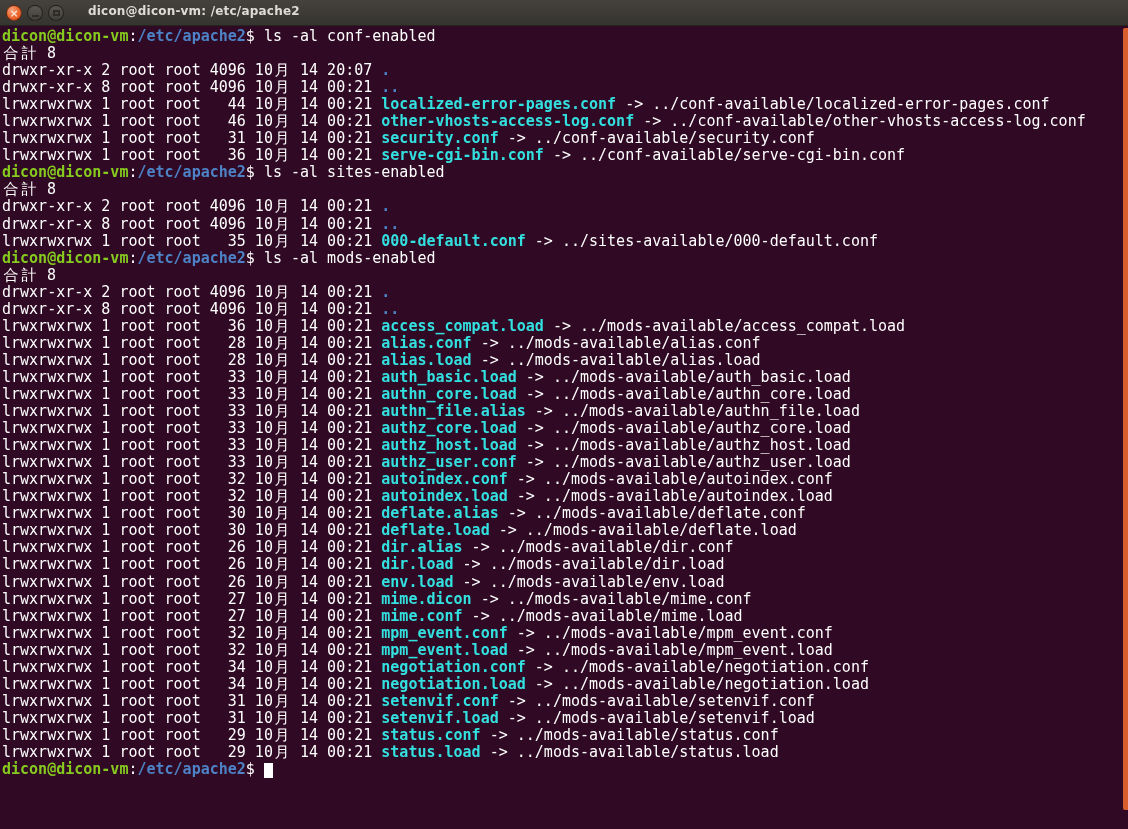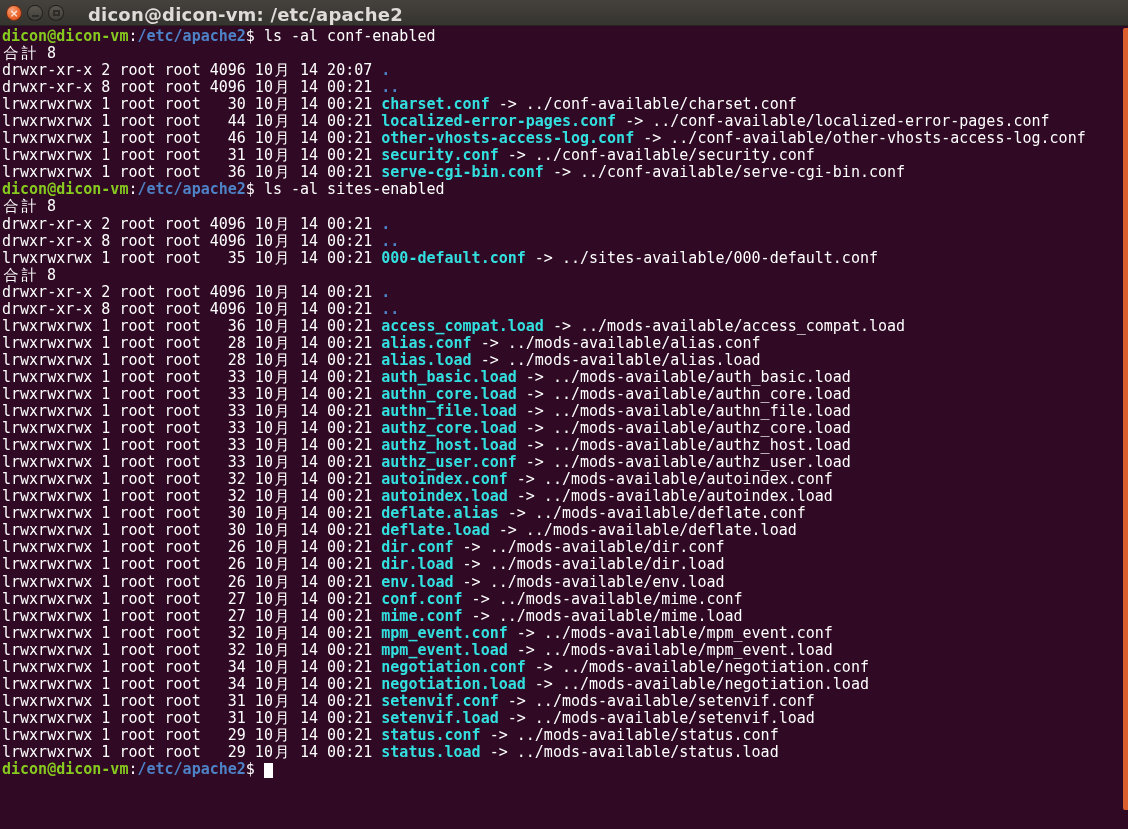--- a/index.html
+++ b/index.html
@@ -22,21 +22,21 @@
   }
   .btn-close{left:6px;background:radial-gradient(circle at 35% 30%,#f6a27c,#ee7037 45%,#dc4412);}
   .btn-close .x{color:#fbe3d7;font-size:11px;line-height:11px;font-weight:bold;font-family:"DejaVu Sans",sans-serif;}
   .btn-gray{background:linear-gradient(#5b5750,#413e39);}
   .btn-min{left:27px;}
   .btn-max{left:48px;}
   .glyph-min{display:block;width:7px;height:2px;background:#2e2c29;margin-top:5px;}
   .glyph-max{display:block;width:7px;height:6px;border:2px solid #2e2c29;}
   .title{
     position:absolute;left:88px;top:4px;
-    font-family:"DejaVu Sans",sans-serif;font-weight:bold;font-size:18px;
+    font-family:"DejaVu Sans",sans-serif;font-weight:bold;font-size:12px;
     color:var(--title-fg);letter-spacing:0.2px;
   }
   .screen{
     position:absolute;top:26px;left:0;width:1128px;height:610px;
     padding:2px 0 0 2px;cursor:text;
   }
   .line{
     height:17.05px;line-height:17.05px;font-size:15px;white-space:pre;
     color:var(--fg);
   }
@@ -68,50 +68,50 @@
       <span class="glyph-max"></span>
     </div>
   <div class="title">dicon@dicon-vm: /etc/apache2</div>
 </div>
 
 <div class="screen" id="screen">
     <div class="line"><span class="seg-green">dicon@dicon-vm</span><span class="seg-fg">:</span><span class="seg-blue">/etc/apache2</span><span class="seg-fg">$ ls -al conf-enabled</span></div>
     <div class="line"><span class="seg-fg"><span class="cjk">合</span><span class="cjk">計</span> 8</span></div>
     <div class="line"><span class="seg-fg">drwxr-xr-x 2 root root 4096 10<span class="cjk">月</span> 14 20:07 </span><span class="seg-blue">.</span></div>
     <div class="line"><span class="seg-fg">drwxr-xr-x 8 root root 4096 10<span class="cjk">月</span> 14 00:21 </span><span class="seg-blue">..</span></div>
-    <div class="line"><span class="seg-fg">lrwxrwxrwx 1 root root   30 10<span class="cjk">月</span> 14 00:21 </span><span class="seg-cyan">charset.conf</span><span class="seg-fg"> -&gt; ../conf-available/charset.conf</span></div>
     <div class="line"><span class="seg-fg">lrwxrwxrwx 1 root root   44 10<span class="cjk">月</span> 14 00:21 </span><span class="seg-cyan">localized-error-pages.conf</span><span class="seg-fg"> -&gt; ../conf-available/localized-error-pages.conf</span></div>
     <div class="line"><span class="seg-fg">lrwxrwxrwx 1 root root   46 10<span class="cjk">月</span> 14 00:21 </span><span class="seg-cyan">other-vhosts-access-log.conf</span><span class="seg-fg"> -&gt; ../conf-available/other-vhosts-access-log.conf</span></div>
     <div class="line"><span class="seg-fg">lrwxrwxrwx 1 root root   31 10<span class="cjk">月</span> 14 00:21 </span><span class="seg-cyan">security.conf</span><span class="seg-fg"> -&gt; ../conf-available/security.conf</span></div>
     <div class="line"><span class="seg-fg">lrwxrwxrwx 1 root root   36 10<span class="cjk">月</span> 14 00:21 </span><span class="seg-cyan">serve-cgi-bin.conf</span><span class="seg-fg"> -&gt; ../conf-available/serve-cgi-bin.conf</span></div>
     <div class="line"><span class="seg-green">dicon@dicon-vm</span><span class="seg-fg">:</span><span class="seg-blue">/etc/apache2</span><span class="seg-fg">$ ls -al sites-enabled</span></div>
     <div class="line"><span class="seg-fg"><span class="cjk">合</span><span class="cjk">計</span> 8</span></div>
     <div class="line"><span class="seg-fg">drwxr-xr-x 2 root root 4096 10<span class="cjk">月</span> 14 00:21 </span><span class="seg-blue">.</span></div>
     <div class="line"><span class="seg-fg">drwxr-xr-x 8 root root 4096 10<span class="cjk">月</span> 14 00:21 </span><span class="seg-blue">..</span></div>
     <div class="line"><span class="seg-fg">lrwxrwxrwx 1 root root   35 10<span class="cjk">月</span> 14 00:21 </span><span class="seg-cyan">000-default.conf</span><span class="seg-fg"> -&gt; ../sites-available/000-default.conf</span></div>
+    <div class="line"><span class="seg-green">dicon@dicon-vm</span><span class="seg-fg">:</span><span class="seg-blue">/etc/apache2</span><span class="seg-fg">$ ls -al mods-enabled</span></div>
     <div class="line"><span class="seg-fg"><span class="cjk">合</span><span class="cjk">計</span> 8</span></div>
     <div class="line"><span class="seg-fg">drwxr-xr-x 2 root root 4096 10<span class="cjk">月</span> 14 00:21 </span><span class="seg-blue">.</span></div>
     <div class="line"><span class="seg-fg">drwxr-xr-x 8 root root 4096 10<span class="cjk">月</span> 14 00:21 </span><span class="seg-blue">..</span></div>
     <div class="line"><span class="seg-fg">lrwxrwxrwx 1 root root   36 10<span class="cjk">月</span> 14 00:21 </span><span class="seg-cyan">access_compat.load</span><span class="seg-fg"> -&gt; ../mods-available/access_compat.load</span></div>
     <div class="line"><span class="seg-fg">lrwxrwxrwx 1 root root   28 10<span class="cjk">月</span> 14 00:21 </span><span class="seg-cyan">alias.conf</span><span class="seg-fg"> -&gt; ../mods-available/alias.conf</span></div>
     <div class="line"><span class="seg-fg">lrwxrwxrwx 1 root root   28 10<span class="cjk">月</span> 14 00:21 </span><span class="seg-cyan">alias.load</span><span class="seg-fg"> -&gt; ../mods-available/alias.load</span></div>
     <div class="line"><span class="seg-fg">lrwxrwxrwx 1 root root   33 10<span class="cjk">月</span> 14 00:21 </span><span class="seg-cyan">auth_basic.load</span><span class="seg-fg"> -&gt; ../mods-available/auth_basic.load</span></div>
     <div class="line"><span class="seg-fg">lrwxrwxrwx 1 root root   33 10<span class="cjk">月</span> 14 00:21 </span><span class="seg-cyan">authn_core.load</span><span class="seg-fg"> -&gt; ../mods-available/authn_core.load</span></div>
-    <div class="line"><span class="seg-fg">lrwxrwxrwx 1 root root   33 10<span class="cjk">月</span> 14 00:21 </span><span class="seg-cyan">authn_file.load</span><span class="seg-fg"> -&gt; ../mods-available/authn_file.load</span></div>
+    <div class="line"><span class="seg-fg">lrwxrwxrwx 1 root root   33 10<span class="cjk">月</span> 14 00:21 </span><span class="seg-cyan">authn_file.alias</span><span class="seg-fg"> -&gt; ../mods-available/authn_file.load</span></div>
     <div class="line"><span class="seg-fg">lrwxrwxrwx 1 root root   33 10<span class="cjk">月</span> 14 00:21 </span><span class="seg-cyan">authz_core.load</span><span class="seg-fg"> -&gt; ../mods-available/authz_core.load</span></div>
     <div class="line"><span class="seg-fg">lrwxrwxrwx 1 root root   33 10<span class="cjk">月</span> 14 00:21 </span><span class="seg-cyan">authz_host.load</span><span class="seg-fg"> -&gt; ../mods-available/authz_host.load</span></div>
     <div class="line"><span class="seg-fg">lrwxrwxrwx 1 root root   33 10<span class="cjk">月</span> 14 00:21 </span><span class="seg-cyan">authz_user.conf</span><span class="seg-fg"> -&gt; ../mods-available/authz_user.load</span></div>
     <div class="line"><span class="seg-fg">lrwxrwxrwx 1 root root   32 10<span class="cjk">月</span> 14 00:21 </span><span class="seg-cyan">autoindex.conf</span><span class="seg-fg"> -&gt; ../mods-available/autoindex.conf</span></div>
     <div class="line"><span class="seg-fg">lrwxrwxrwx 1 root root   32 10<span class="cjk">月</span> 14 00:21 </span><span class="seg-cyan">autoindex.load</span><span class="seg-fg"> -&gt; ../mods-available/autoindex.load</span></div>
     <div class="line"><span class="seg-fg">lrwxrwxrwx 1 root root   30 10<span class="cjk">月</span> 14 00:21 </span><span class="seg-cyan">deflate.alias</span><span class="seg-fg"> -&gt; ../mods-available/deflate.conf</span></div>
     <div class="line"><span class="seg-fg">lrwxrwxrwx 1 root root   30 10<span class="cjk">月</span> 14 00:21 </span><span class="seg-cyan">deflate.load</span><span class="seg-fg"> -&gt; ../mods-available/deflate.load</span></div>
-    <div class="line"><span class="seg-fg">lrwxrwxrwx 1 root root   26 10<span class="cjk">月</span> 14 00:21 </span><span class="seg-cyan">dir.conf</span><span class="seg-fg"> -&gt; ../mods-available/dir.conf</span></div>
+    <div class="line"><span class="seg-fg">lrwxrwxrwx 1 root root   26 10<span class="cjk">月</span> 14 00:21 </span><span class="seg-cyan">dir.alias</span><span class="seg-fg"> -&gt; ../mods-available/dir.conf</span></div>
     <div class="line"><span class="seg-fg">lrwxrwxrwx 1 root root   26 10<span class="cjk">月</span> 14 00:21 </span><span class="seg-cyan">dir.load</span><span class="seg-fg"> -&gt; ../mods-available/dir.load</span></div>
     <div class="line"><span class="seg-fg">lrwxrwxrwx 1 root root   26 10<span class="cjk">月</span> 14 00:21 </span><span class="seg-cyan">env.load</span><span class="seg-fg"> -&gt; ../mods-available/env.load</span></div>
-    <div class="line"><span class="seg-fg">lrwxrwxrwx 1 root root   27 10<span class="cjk">月</span> 14 00:21 </span><span class="seg-cyan">conf.conf</span><span class="seg-fg"> -&gt; ../mods-available/mime.conf</span></div>
+    <div class="line"><span class="seg-fg">lrwxrwxrwx 1 root root   27 10<span class="cjk">月</span> 14 00:21 </span><span class="seg-cyan">mime.dicon</span><span class="seg-fg"> -&gt; ../mods-available/mime.conf</span></div>
     <div class="line"><span class="seg-fg">lrwxrwxrwx 1 root root   27 10<span class="cjk">月</span> 14 00:21 </span><span class="seg-cyan">mime.conf</span><span class="seg-fg"> -&gt; ../mods-available/mime.load</span></div>
     <div class="line"><span class="seg-fg">lrwxrwxrwx 1 root root   32 10<span class="cjk">月</span> 14 00:21 </span><span class="seg-cyan">mpm_event.conf</span><span class="seg-fg"> -&gt; ../mods-available/mpm_event.conf</span></div>
     <div class="line"><span class="seg-fg">lrwxrwxrwx 1 root root   32 10<span class="cjk">月</span> 14 00:21 </span><span class="seg-cyan">mpm_event.load</span><span class="seg-fg"> -&gt; ../mods-available/mpm_event.load</span></div>
     <div class="line"><span class="seg-fg">lrwxrwxrwx 1 root root   34 10<span class="cjk">月</span> 14 00:21 </span><span class="seg-cyan">negotiation.conf</span><span class="seg-fg"> -&gt; ../mods-available/negotiation.conf</span></div>
     <div class="line"><span class="seg-fg">lrwxrwxrwx 1 root root   34 10<span class="cjk">月</span> 14 00:21 </span><span class="seg-cyan">negotiation.load</span><span class="seg-fg"> -&gt; ../mods-available/negotiation.load</span></div>
     <div class="line"><span class="seg-fg">lrwxrwxrwx 1 root root   31 10<span class="cjk">月</span> 14 00:21 </span><span class="seg-cyan">setenvif.conf</span><span class="seg-fg"> -&gt; ../mods-available/setenvif.conf</span></div>
     <div class="line"><span class="seg-fg">lrwxrwxrwx 1 root root   31 10<span class="cjk">月</span> 14 00:21 </span><span class="seg-cyan">setenvif.load</span><span class="seg-fg"> -&gt; ../mods-available/setenvif.load</span></div>
     <div class="line"><span class="seg-fg">lrwxrwxrwx 1 root root   29 10<span class="cjk">月</span> 14 00:21 </span><span class="seg-cyan">status.conf</span><span class="seg-fg"> -&gt; ../mods-available/status.conf</span></div>
     <div class="line"><span class="seg-fg">lrwxrwxrwx 1 root root   29 10<span class="cjk">月</span> 14 00:21 </span><span class="seg-cyan">status.load</span><span class="seg-fg"> -&gt; ../mods-available/status.load</span></div>
     <div class="line"><span class="seg-green">dicon@dicon-vm</span><span class="seg-fg">:</span><span class="seg-blue">/etc/apache2</span><span class="seg-fg">$ </span><span class="cursor"></span></div>

